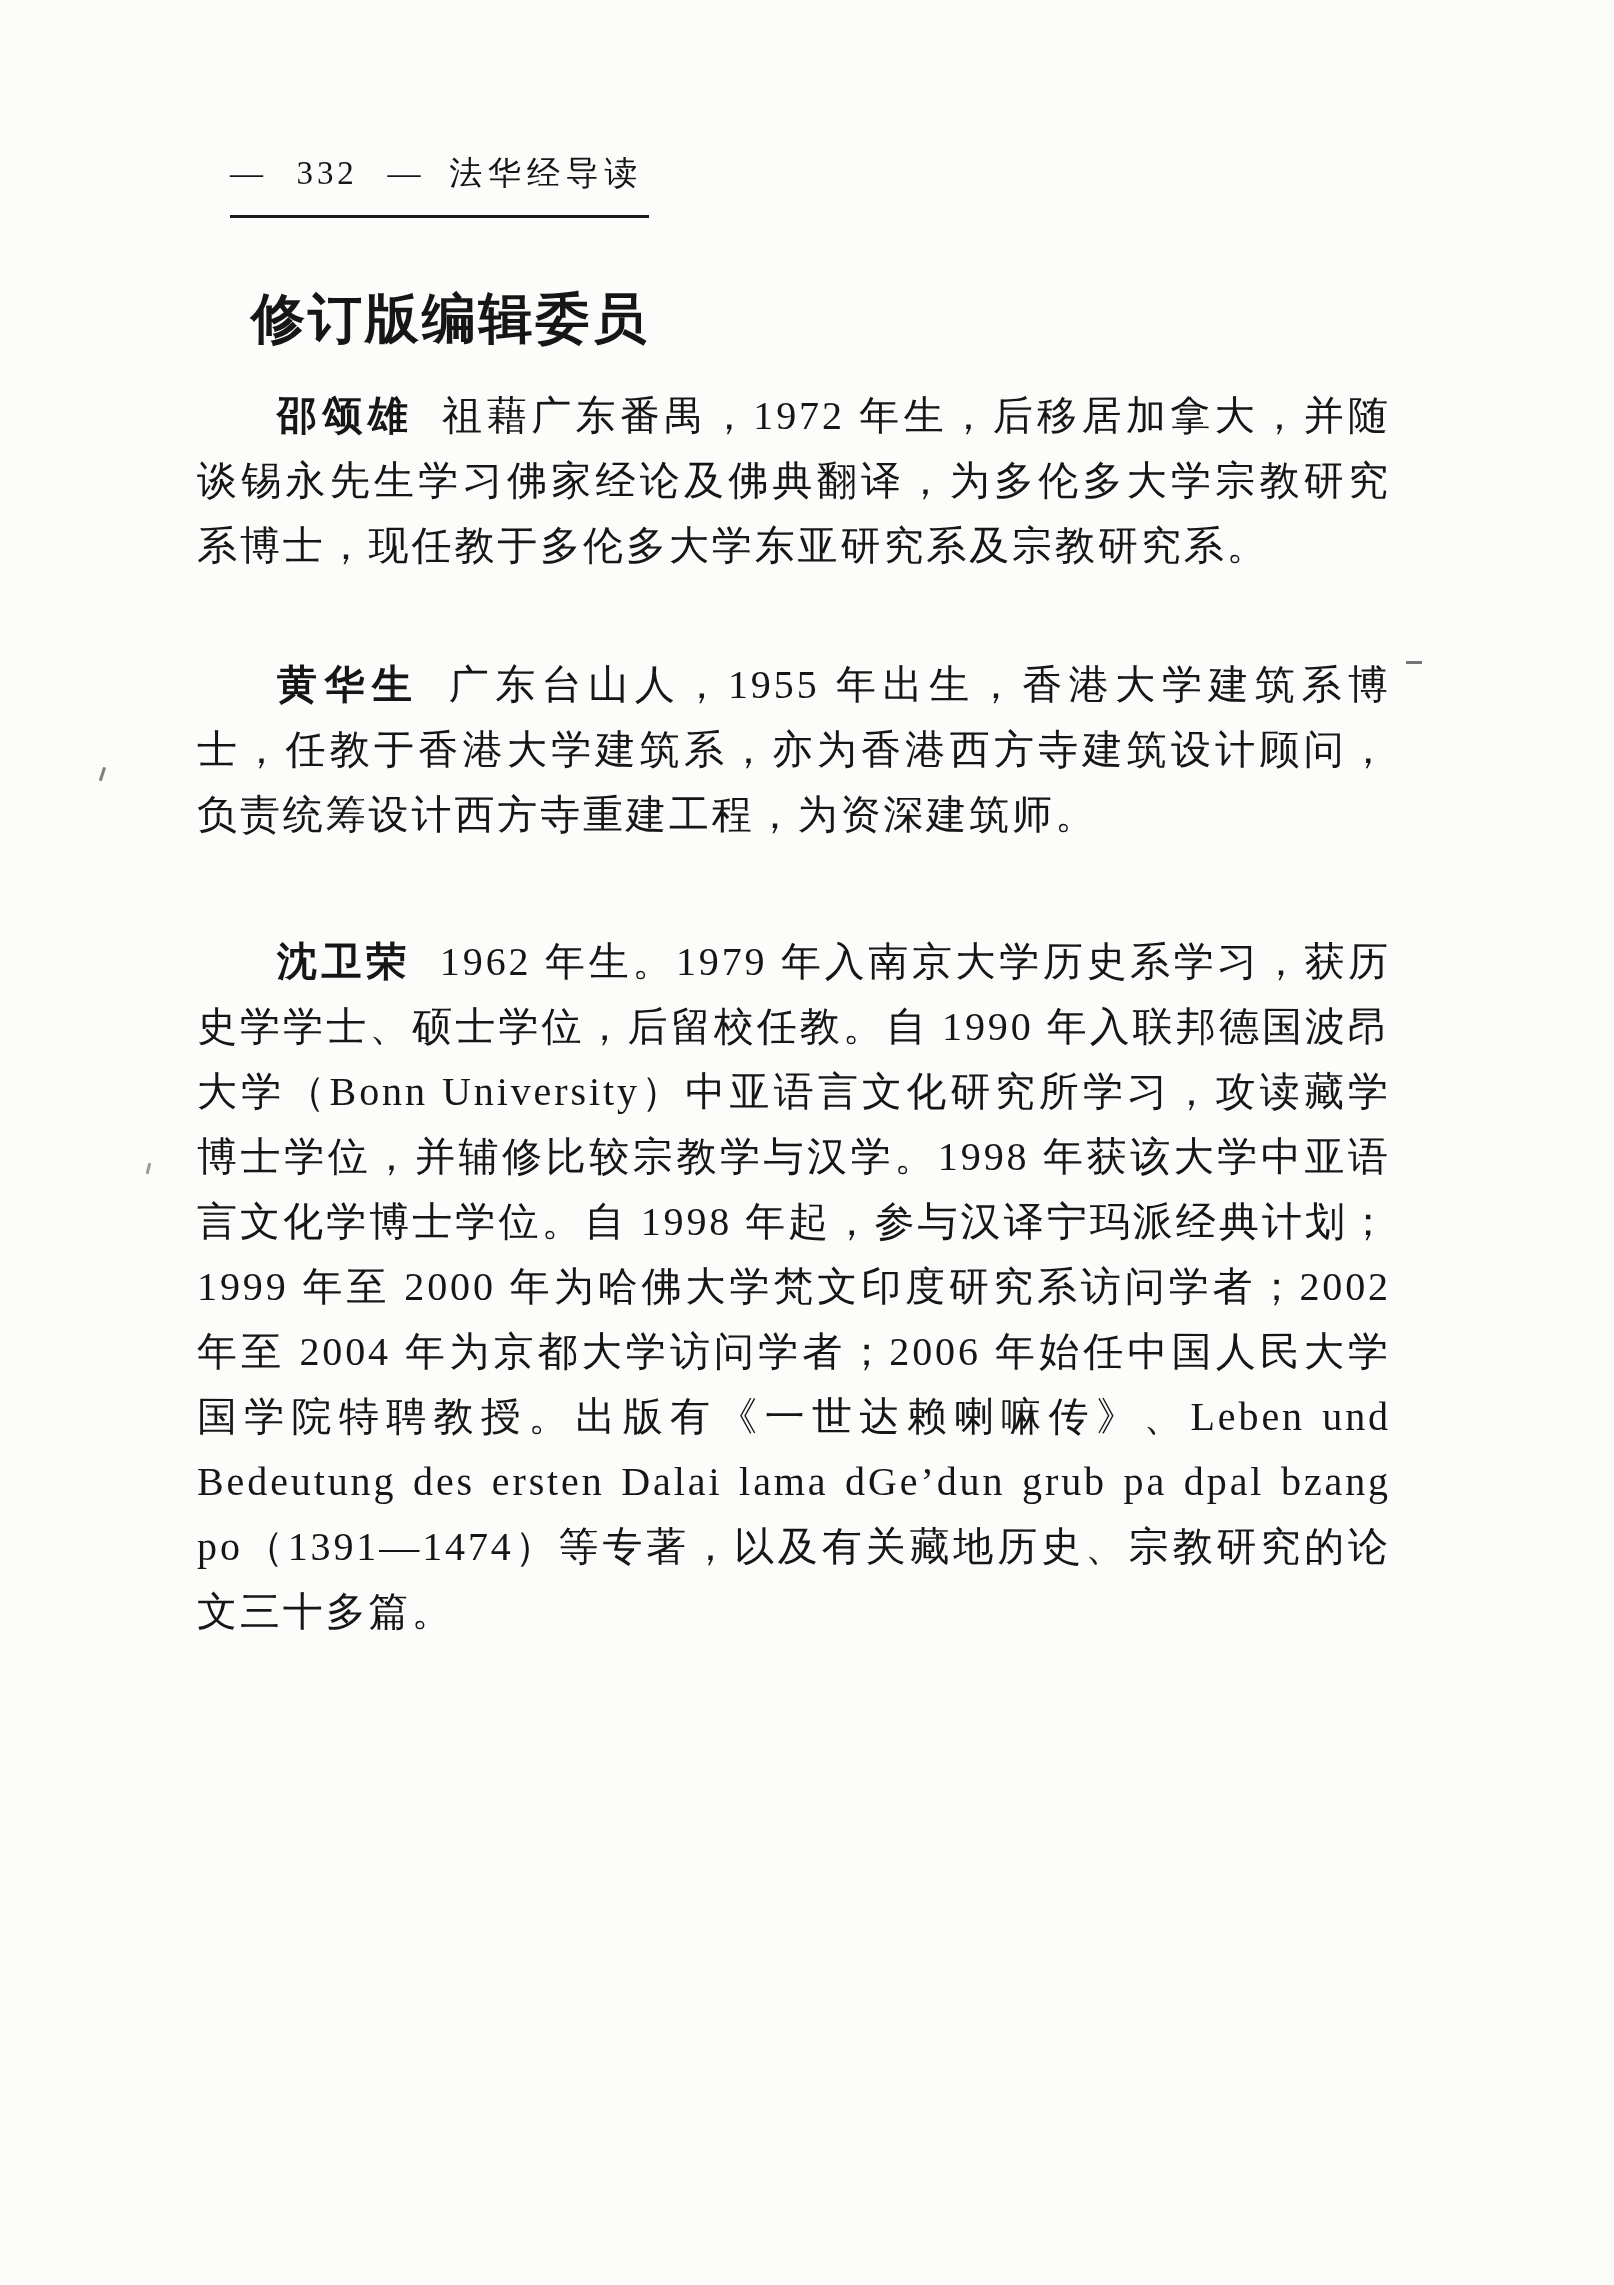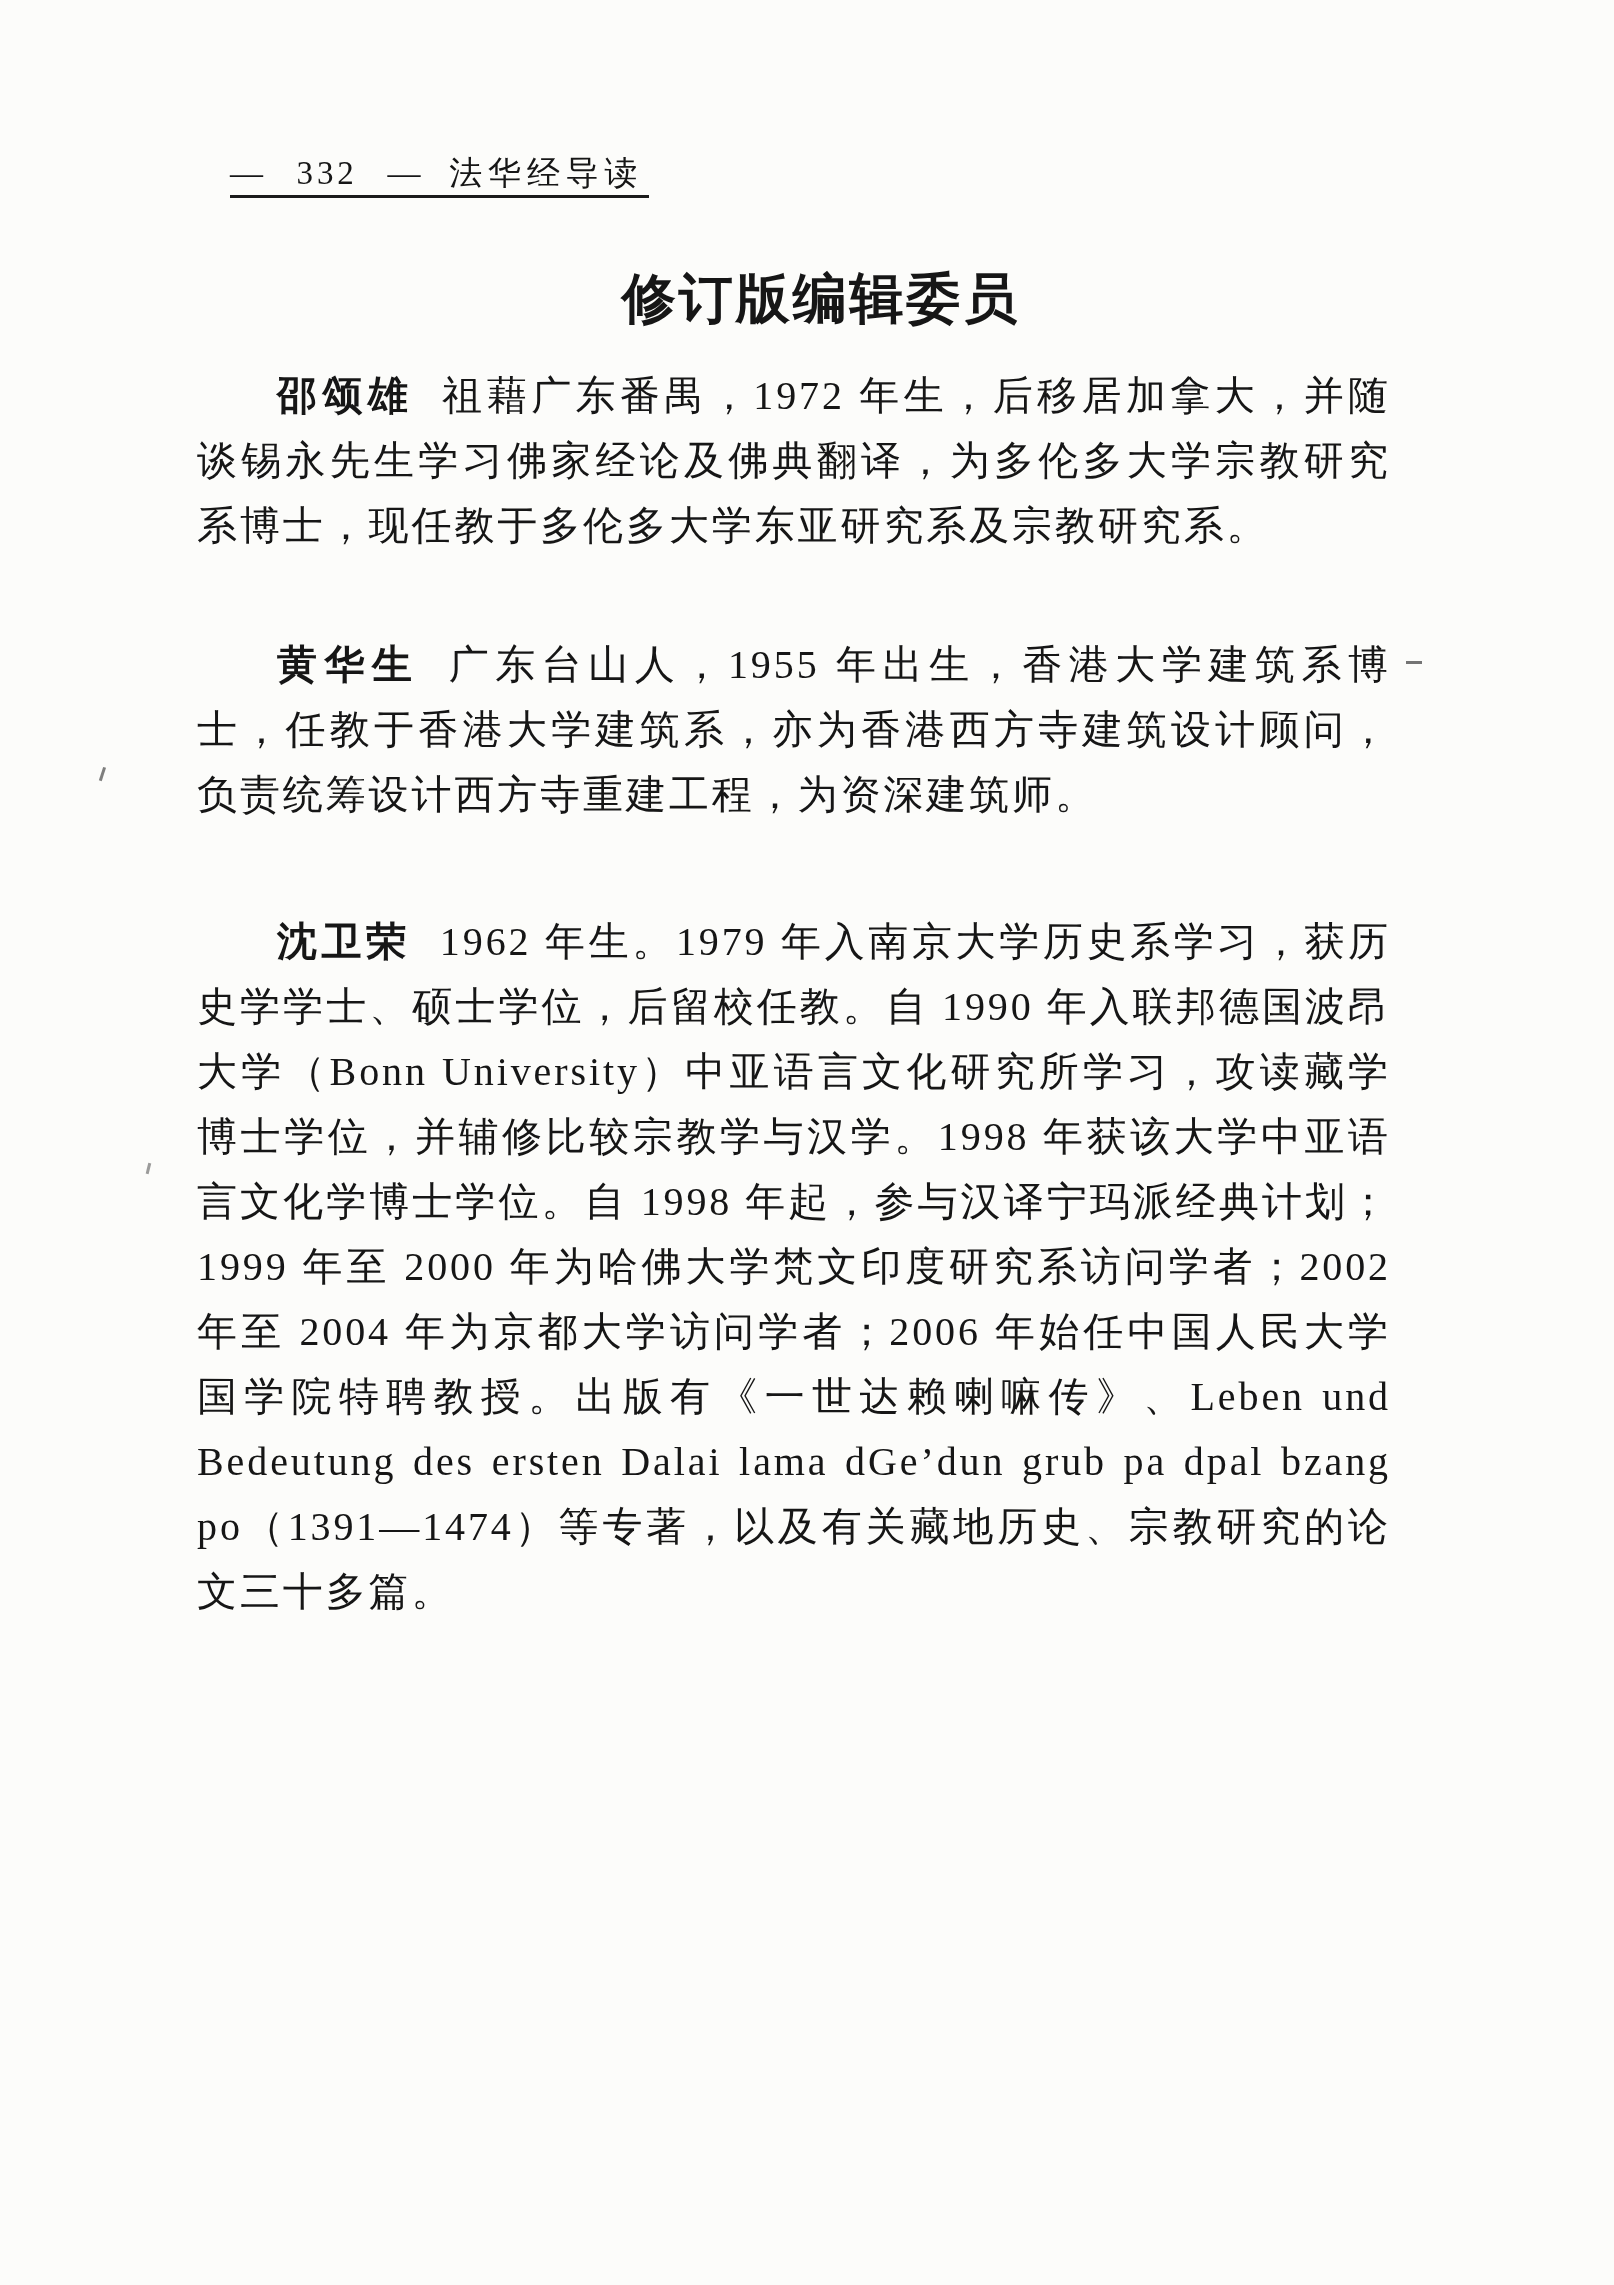--- a/index.html
+++ b/index.html
@@ -24,41 +24,40 @@
   }
   
   .running-head {
     display: inline-block;
     margin-top: 153px;
     margin-left: 33px;
     font-size: 33px;
     line-height: 41px;
     letter-spacing: 1.9px;
     border-bottom: 3.9px solid #1b1b1b;
-    padding-bottom: 1px;
+    padding-bottom: 21px;
     padding-right: 5.8px;
     white-space: nowrap;
   }
   .page-number {
     word-spacing: 17.5px;
     letter-spacing: 3.9px;
   }
   .book-title {
     margin-left: 25px;
     letter-spacing: 5.8px;
   }
   
   .section-title {
     margin: 70px 0 0 54px;
     font-family: "Liberation Sans", "DejaVu Sans", sans-serif;
     font-weight: bold;
     font-size: 54px;
     line-height: 60px;
     letter-spacing: 2.9px;
-    text-align: center;
   }
   
   .bio {
     margin: 0;
     font-size: 40px;
     line-height: 65px;
     letter-spacing: 2.9px;
     text-align: justify;
     text-indent: 2em;
     word-break: break-word;

